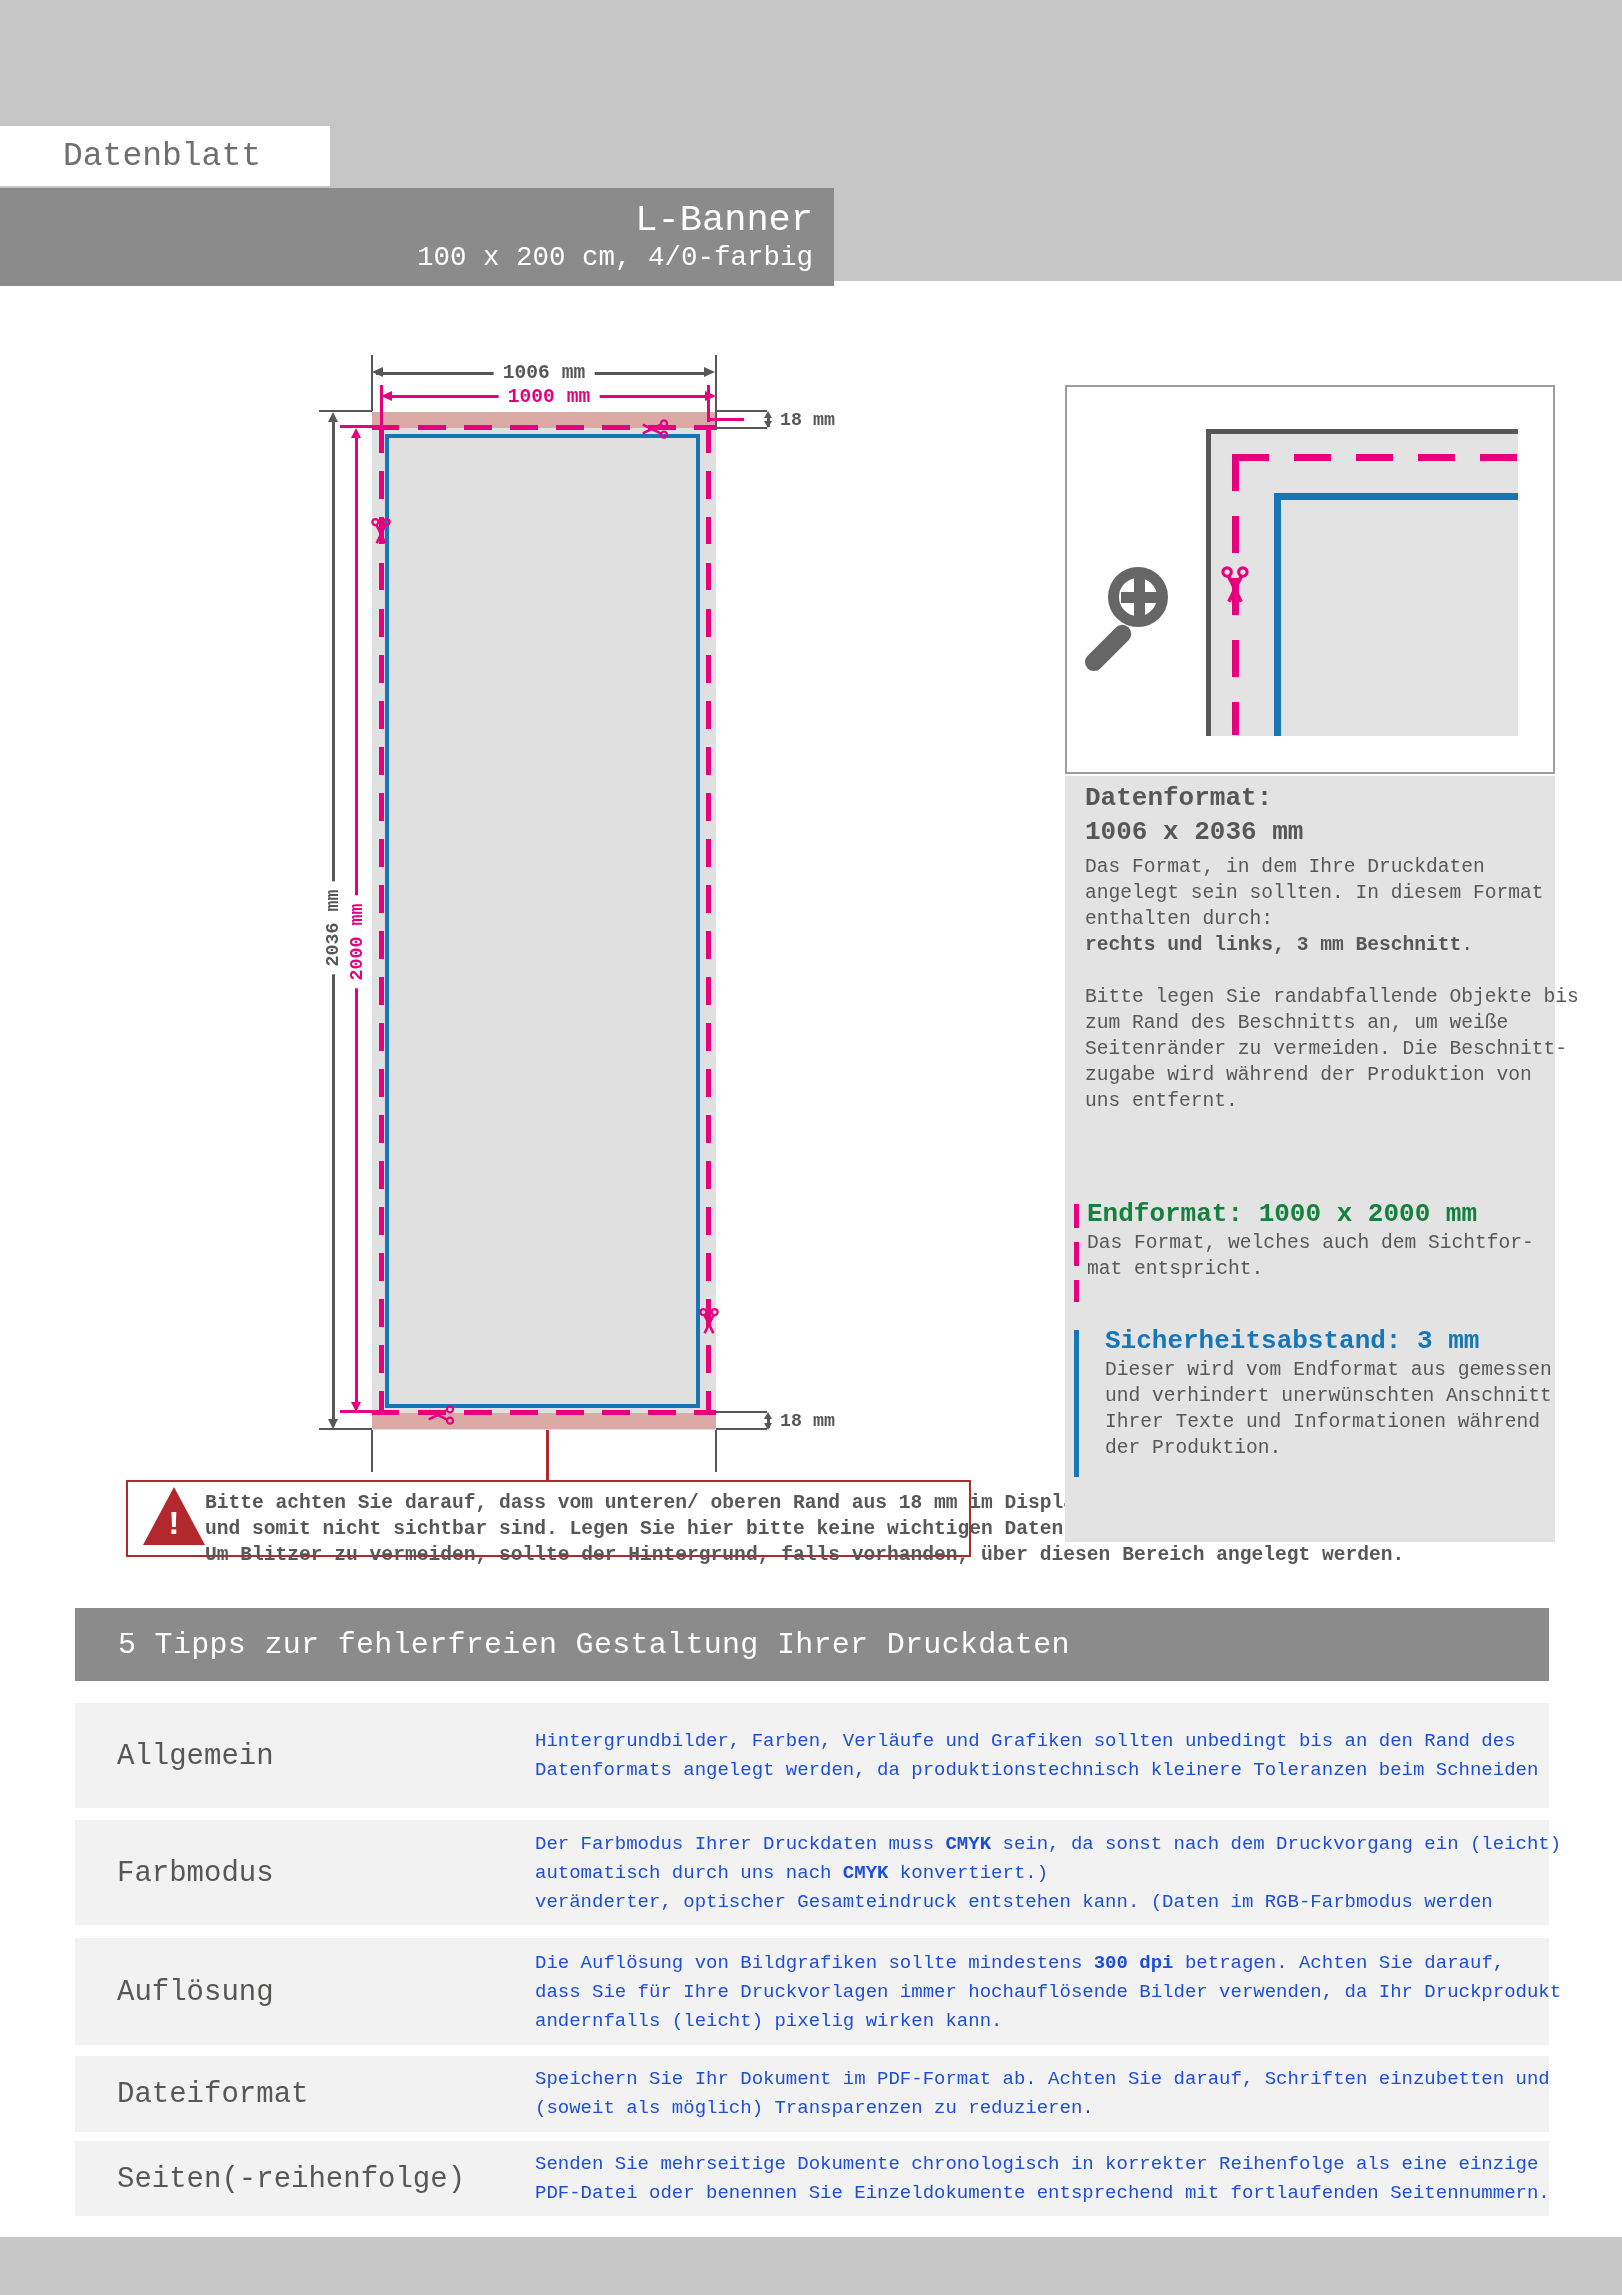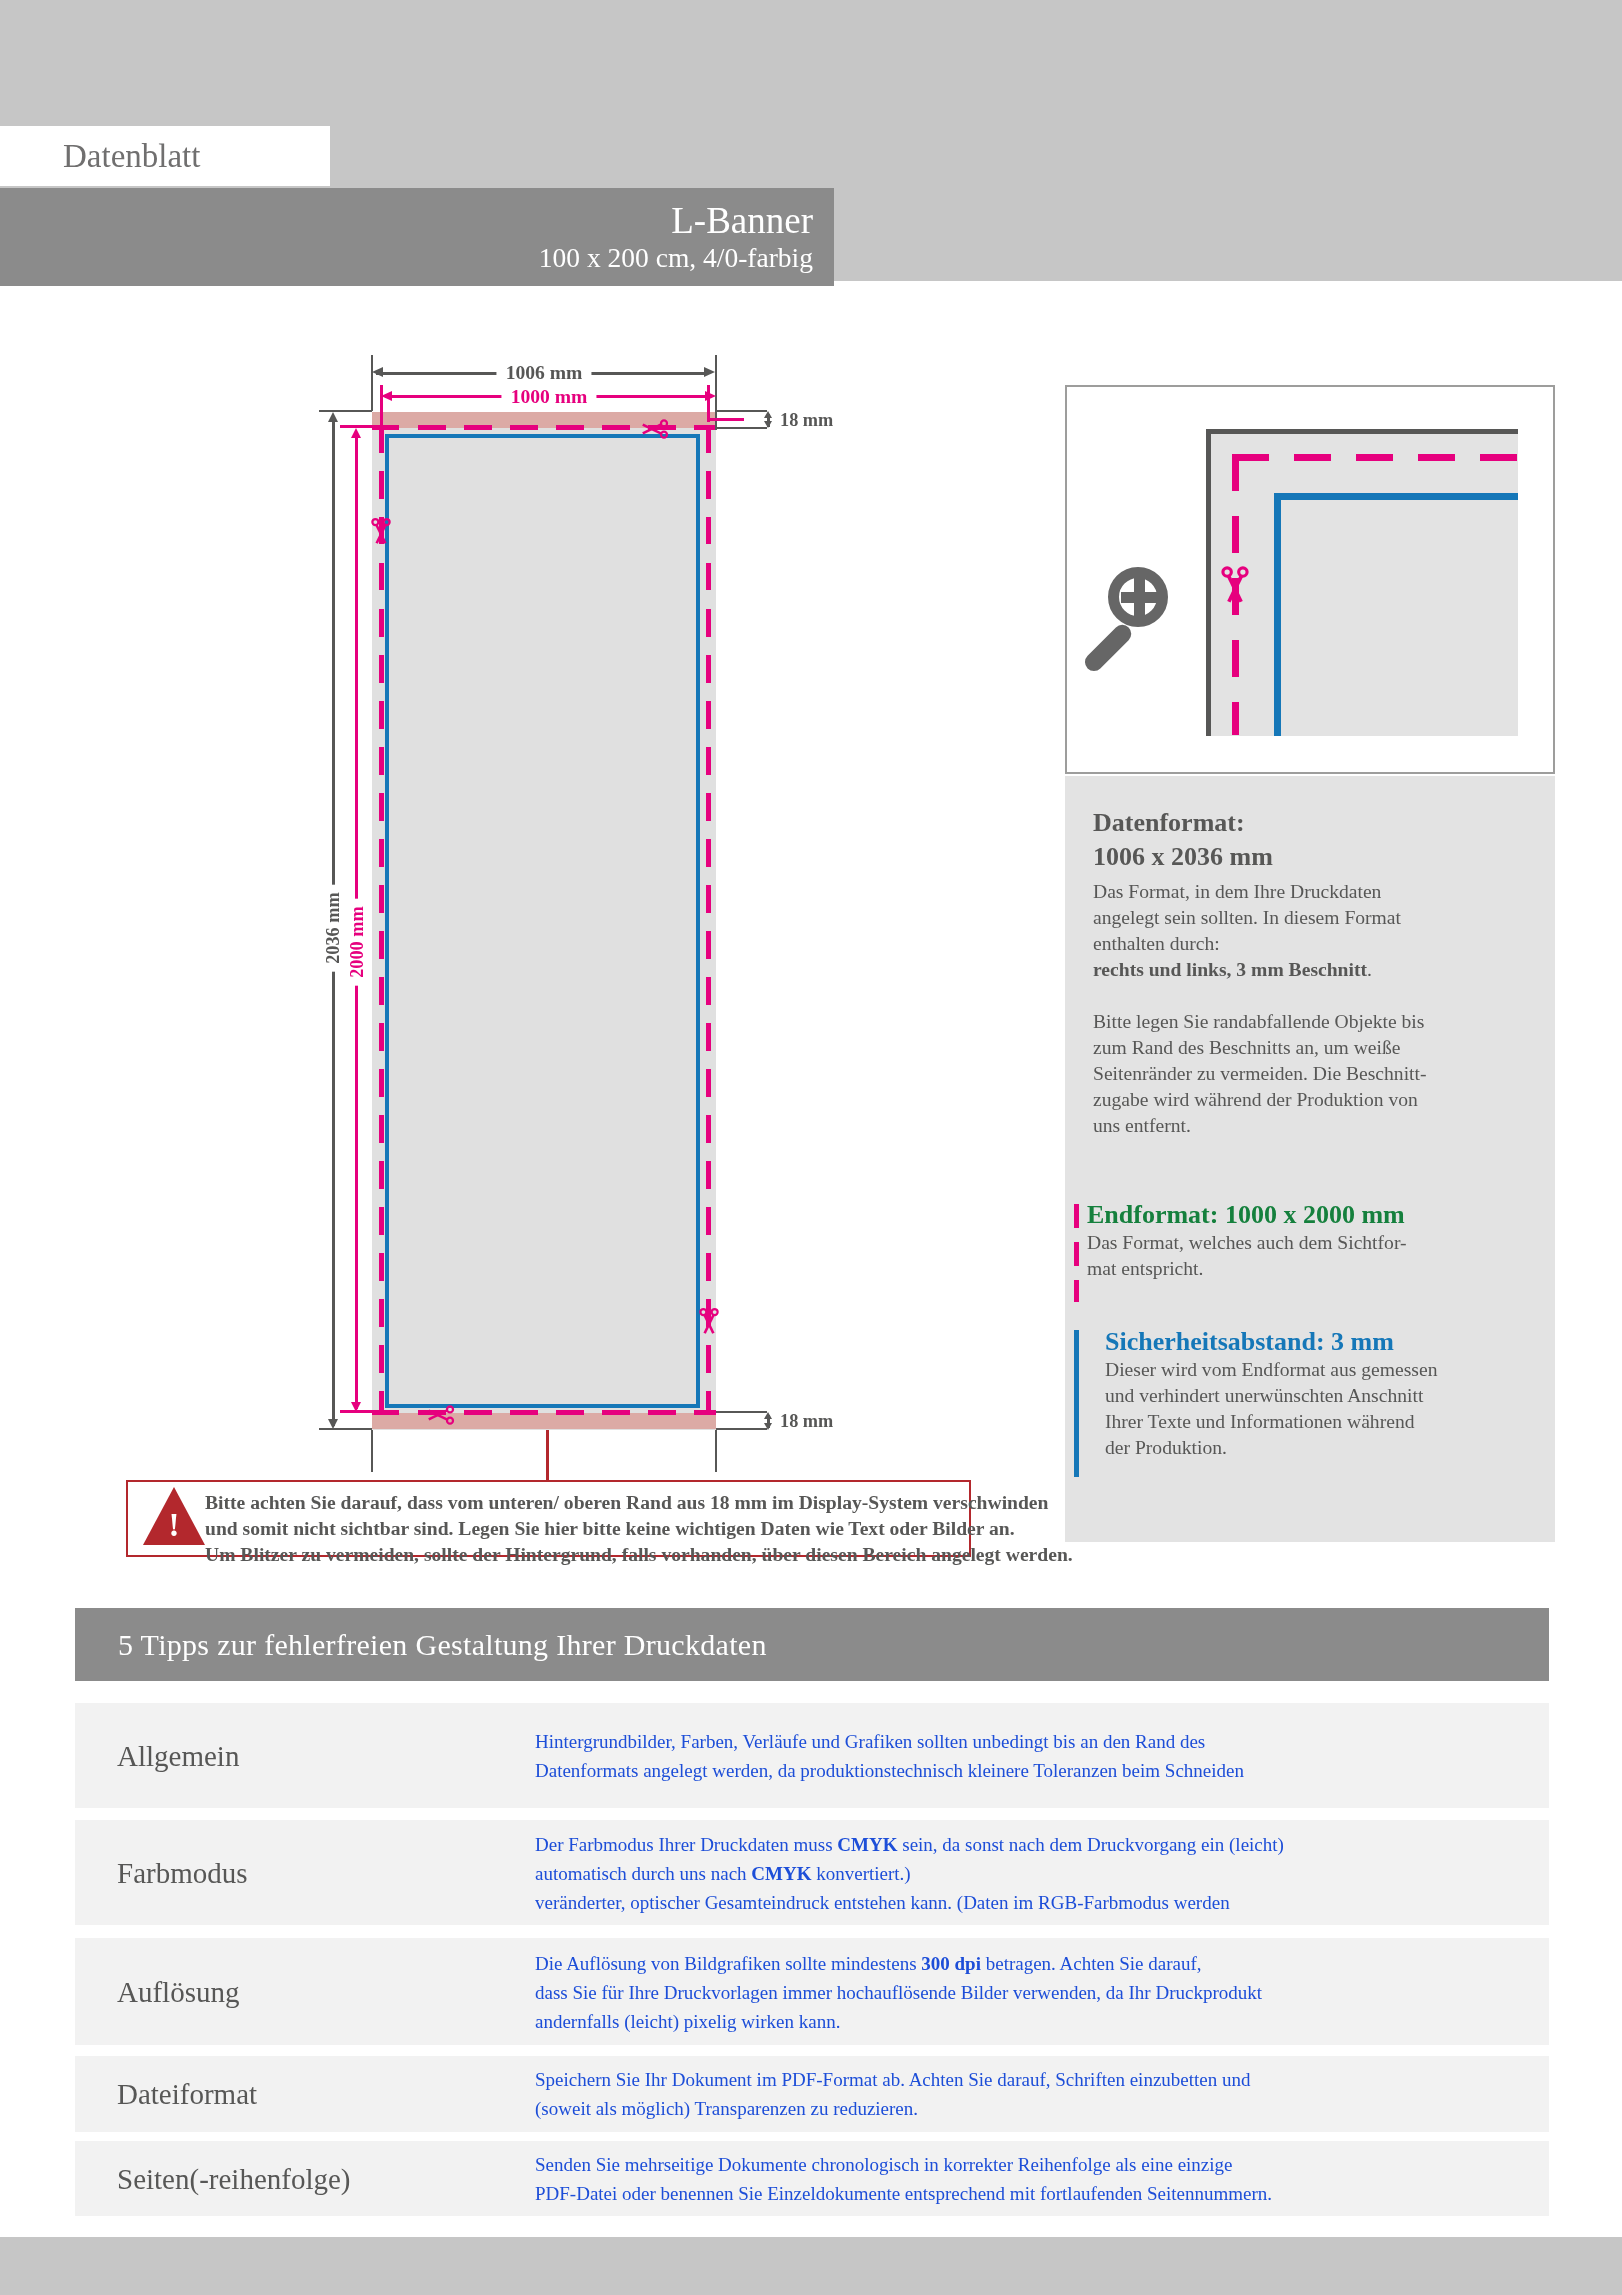--- a/index.html
+++ b/index.html
@@ -1,18 +1,18 @@
 <!DOCTYPE html>
 <html style="font-size:10.5px"><head>
 <meta charset="utf-8">
 <title>Datenblatt L-Banner</title>
 <style>
   html,body{margin:0;padding:0;background:#fff;}
   .page{position:relative;width:1623px;height:2295px;background:#fff;
-        font-family:Liberation Serif, serif;overflow:hidden;}
+        font-family:Liberation Mono, monospace;overflow:hidden;}
   .abs{position:absolute;}
 
   
   .top-strip{left:0;top:0;width:1623px;height:281px;background:#c6c6c6;}
   .datenblatt-box{left:0;top:126px;width:330px;height:60px;background:#fff;
       display:flex;align-items:center;}
   .datenblatt-box span{padding-left:63px;font-size:33px;color:#706f6f;}
   .product-banner{left:0;top:188px;width:834px;height:98px;background:#8b8b8b;
       display:flex;flex-direction:column;justify-content:center;align-items:flex-end;
       padding-right:21px;box-sizing:border-box;color:#fff;}
@@ -231,21 +231,21 @@
         <path d="M8.3 6.2 L15.5 21" stroke="#e6007e" stroke-width="2.1" fill="none"></path>
         <path d="M15.7 6.2 L8.5 21" stroke="#e6007e" stroke-width="2.1" fill="none"></path>
       </svg>
   </span>
   <div class="abs mag-ring"></div>
   <div class="abs mag-plus-h"></div>
   <div class="abs mag-plus-v"></div>
   <div class="abs mag-handle"></div>
 
   <div class="abs info-box">
-    <div class="sec" style="top:30px;padding-left:28px;">
+    <div class="sec" style="top:5px;padding-left:20px;">
       <div class="info-title">Datenformat:</div>
       <div class="info-title">1006 x 2036 mm</div>
       <div class="body-lines" style="margin-top:5.2px;">
           <div class="line"><span>Das Format, in dem Ihre Druckdaten</span></div>
           <div class="line"><span>angelegt sein sollten. In diesem Format</span></div>
           <div class="line"><span>enthalten durch:</span></div>
           <div class="line"><span class="b">rechts und links, 3 mm Beschnitt</span><span>.</span></div>
         </div>
       <div class="body-lines" style="margin-top:26px;">
           <div class="line"><span>Bitte legen Sie randabfallende Objekte bis</span></div>

